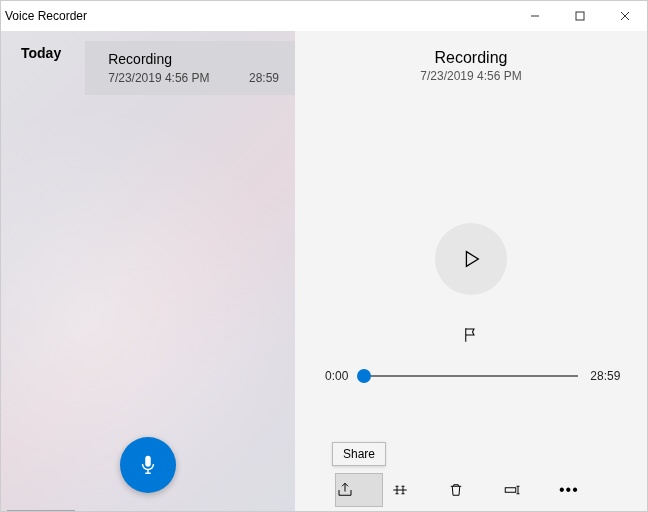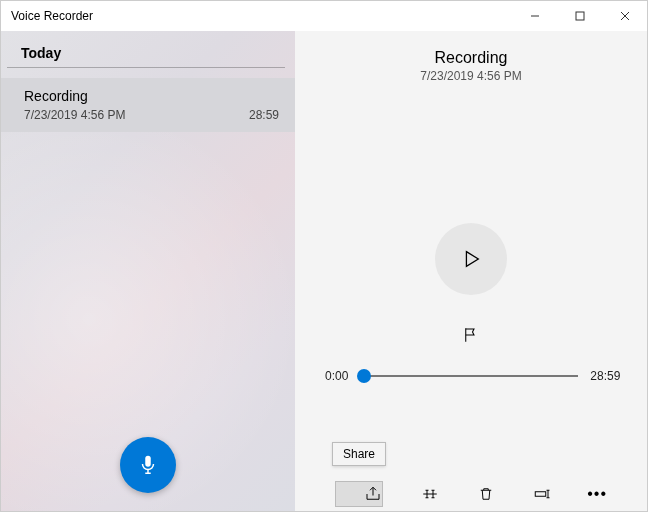--- a/index.html
+++ b/index.html
@@ -16,21 +16,21 @@
     display: flex;
     flex-direction: column;
     width: 100%;
     height: 100%;
     border: 1px solid #ccc;
   }
   .titlebar {
     height: 30px;
     display: flex;
     align-items: center;
-    padding-left: 10px;
+    padding-left: 4px;
     background: #fff;
     font-size: 12px;
   }
   .titlebar-title { flex: 0 0 auto; }
   .titlebar-spacer { flex: 1; }
   .win-ctrl {
     width: 45px;
     height: 30px;
     display: flex;
     align-items: center;
@@ -42,21 +42,21 @@
   }
   .content {
     flex: 1;
     display: flex;
     overflow: hidden;
   }
   .sidebar {
     width: 294px;
     position: relative;
     display: flex;
-    flex-direction: column;
+    flex-direction: row;
     background: linear-gradient(135deg, #e2e2e6 0%, #dedbe2 30%, #e6d9df 55%, #e1dce4 75%, #dcdde4 100%);
   }
   .sidebar::after {
     content: "";
     position: absolute;
     inset: 0;
     background: radial-gradient(circle at 30% 60%, rgba(255,255,255,0.35), rgba(255,255,255,0) 60%);
     pointer-events: none;
   }
   .section-header {
@@ -178,24 +178,24 @@
     bottom: 0;
     left: 0;
     right: 0;
     display: flex;
     justify-content: center;
     gap: 8px;
     padding: 6px 0 4px 0;
   }
   .bb-btn {
     width: 48px;
-    height: 26px;
-    display: flex;
-    align-items: center;
-    justify-content: flex-end;
+    height: 34px;
+    display: flex;
+    align-items: center;
+    justify-content: flex-start;
     cursor: pointer;
     position: relative;
   }
   .bb-btn.active {
     background: #ddd;
     border: 1px solid #bbb;
   }
   .bb-svg { width: 18px; height: 18px; stroke: #000; fill: none; stroke-width: 1.3; }
   .tooltip {
     position: absolute;

